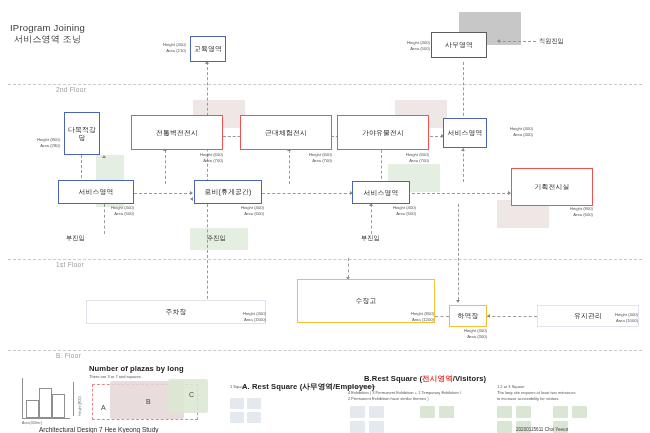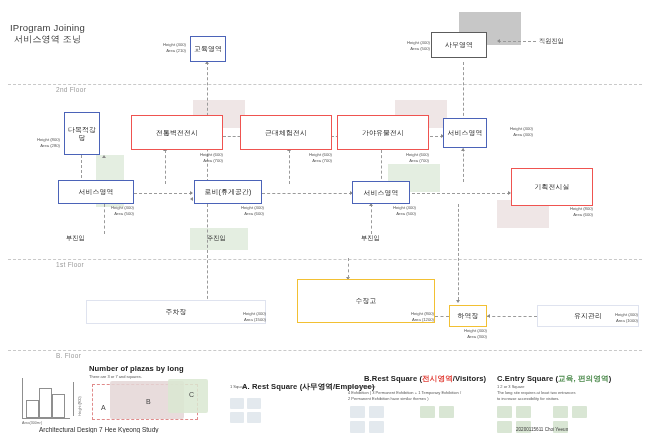--- a/index.html
+++ b/index.html
@@ -338,23 +338,20 @@
     <div>4 Exhibition ( 3 Permanent Exhibition + 1 Temporary Exhibition /</div>
     <div>2 Permanent Exhibition have similar themes )</div>
   </div>
   <div class="chip p" style="left:350px; top:406px; width:15px; height:12px;"></div>
   <div class="chip p" style="left:369px; top:406px; width:15px; height:12px;"></div>
   <div class="chip p" style="left:350px; top:421px; width:15px; height:12px;"></div>
   <div class="chip p" style="left:369px; top:421px; width:15px; height:12px;"></div>
   <div class="chip g" style="left:420px; top:406px; width:15px; height:12px;"></div>
   <div class="chip g" style="left:439px; top:406px; width:15px; height:12px;"></div>
 
-  <div class="legend-head" style="left:497px; top:374px;">
-    <span>C.</span><span>Entry Square (</span><span class="kr-green">교육, 편의영역</span><span>)</span>
-  </div>
   <div class="legend-sub" style="left:497px; top:384px;">
     <div>1 2 or 3 Square</div>
     <div>The long site requires at least two entrances</div>
     <div>to increase accessibility for visitors.</div>
   </div>
   <div class="chip g" style="left:497px; top:406px; width:15px; height:12px;"></div>
   <div class="chip g" style="left:516px; top:406px; width:15px; height:12px;"></div>
   <div class="chip g" style="left:553px; top:406px; width:15px; height:12px;"></div>
   <div class="chip g" style="left:572px; top:406px; width:15px; height:12px;"></div>
   <div class="chip g" style="left:497px; top:421px; width:15px; height:12px;"></div>

